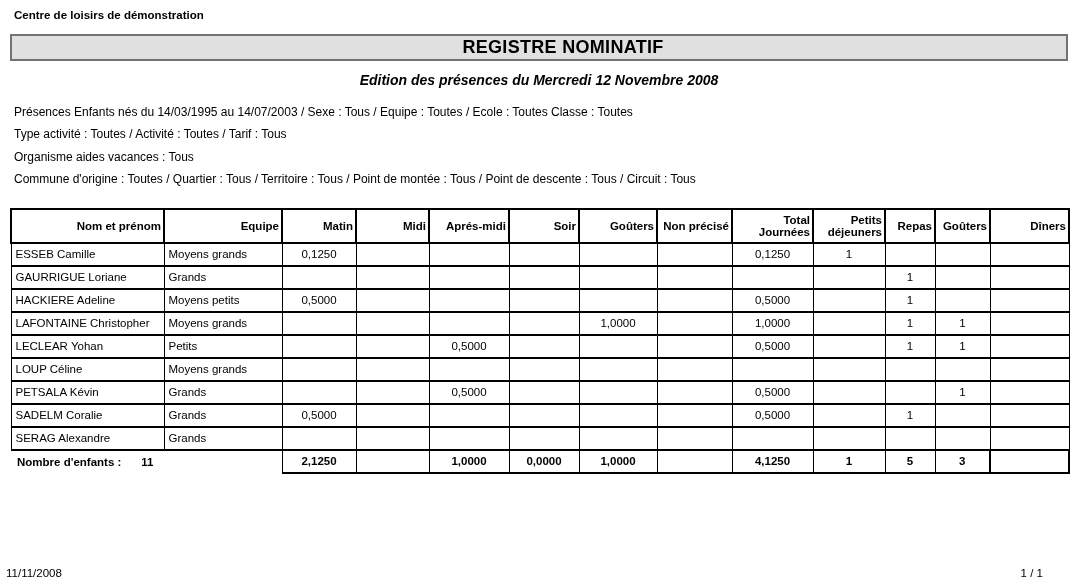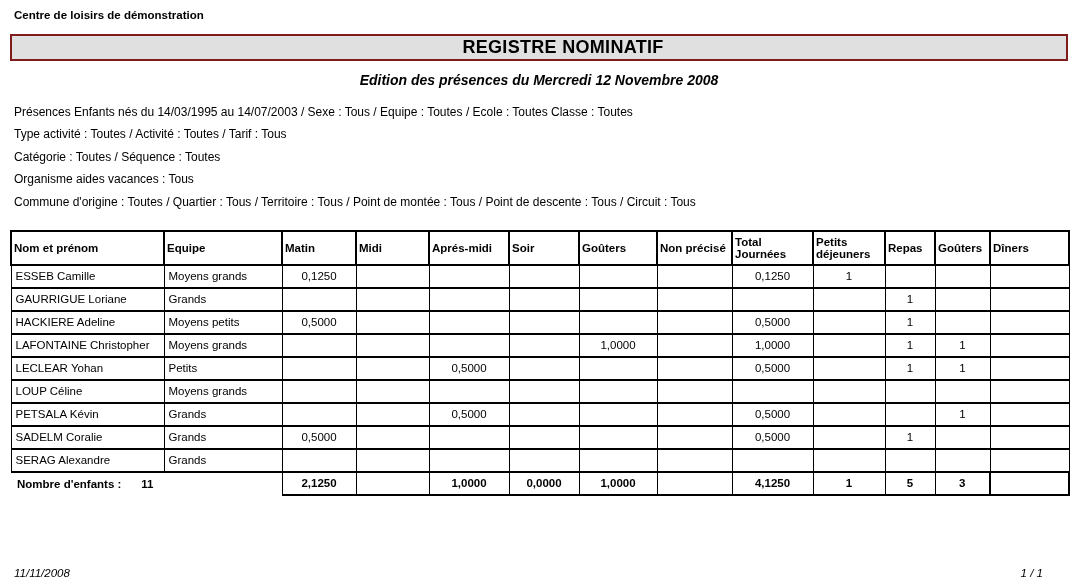--- a/index.html
+++ b/index.html
@@ -8,40 +8,40 @@
     background: #ffffff; color: #000;
     font-family: "Liberation Sans", sans-serif;
     position: relative; overflow: hidden;
   }
   .org {
     font-weight: bold; font-size: 11.5px;
     margin: 9px 0 0 14px;
   }
   .banner {
     margin: 13px 10px 0 10px;
-    border: 2px solid #7f1d1d;
+    border: 2px solid #737373;
     height: 23px;
     display: flex; align-items: center; justify-content: center; padding-left: 48px;
   }
   .banner-title { font-weight: bold; font-size: 18px; letter-spacing: .3px; }
   .subtitle {
     text-align: center; font-weight: bold; font-style: italic;
     font-size: 14px; margin-top: 11px;
   }
   .filters { margin: 17px 0 0 14px; font-size: 12px; }
   .filters .fline { height: 22.4px; }
   table.presence {
     margin: 13px 0 0 10px;
     border-collapse: collapse; table-layout: fixed;
     width: 1058px; font-size: 11.5px;
   }
   table.presence th {
     border: 2px solid #000; font-weight: bold;
     height: 32px; padding: 0 2px;
-    text-align: left; vertical-align: middle;
+    text-align: right; vertical-align: middle;
     white-space: pre-line; overflow: hidden;
   }
   table.presence tbody td {
     border: 1px solid #000;
     border-top-width: 2px; border-bottom-width: 2px;
     height: 21px; padding: 0 4px; overflow: hidden;
   }
   td.left { text-align: left; }
   td.num  { text-align: center; }
   tr.totals td {
@@ -49,41 +49,39 @@
     border-top: 2px solid #000; border-bottom: 2px solid #000;
     font-weight: bold; height: 20px; text-align: center; overflow: hidden;
   }
   tr.totals td.label-cell {
     border: none; border-top: 2px solid #000;
     text-align: left; padding-left: 6px;
   }
   tr.totals td.label-cell .count { margin-left: 20px; }
   tr.totals td.diners-cell { border: 2px solid #000; }
   .footer {
-    position: absolute; left: 14px; right: 35px; bottom: 8px;
+    position: absolute; left: 6px; right: 35px; bottom: 8px;
     display: flex; justify-content: space-between;
     font-size: 11.5px;
-    font-style: italic;
   }
 </style>
 </head>
 <body>
 
 <div class="org">Centre de loisirs de démonstration</div>
 
 <div class="banner" style="background: rgb(224, 224, 224);">
   <span class="banner-title">REGISTRE NOMINATIF</span>
 </div>
 
 <div class="subtitle">Edition des présences du Mercredi 12 Novembre 2008</div>
 
 <div class="filters">
   <div class="fline">Présences  Enfants nés du 14/03/1995 au 14/07/2003 / Sexe : Tous / Equipe : Toutes / Ecole : Toutes Classe : Toutes</div>
   <div class="fline">Type activité : Toutes / Activité : Toutes / Tarif : Tous</div>
-  <div class="fline">Catégorie : Toutes / Séquence : Toutes</div>
   <div class="fline">Organisme aides vacances : Tous</div>
   <div class="fline">Commune d'origine :  Toutes / Quartier : Tous / Territoire : Tous / Point de montée : Tous / Point de descente : Tous / Circuit : Tous</div>
 </div>
 
 <table class="presence">
   <colgroup>
     <col style="width:153px">
       <col style="width:118px">
       <col style="width:74px">
     <col style="width:73px">

